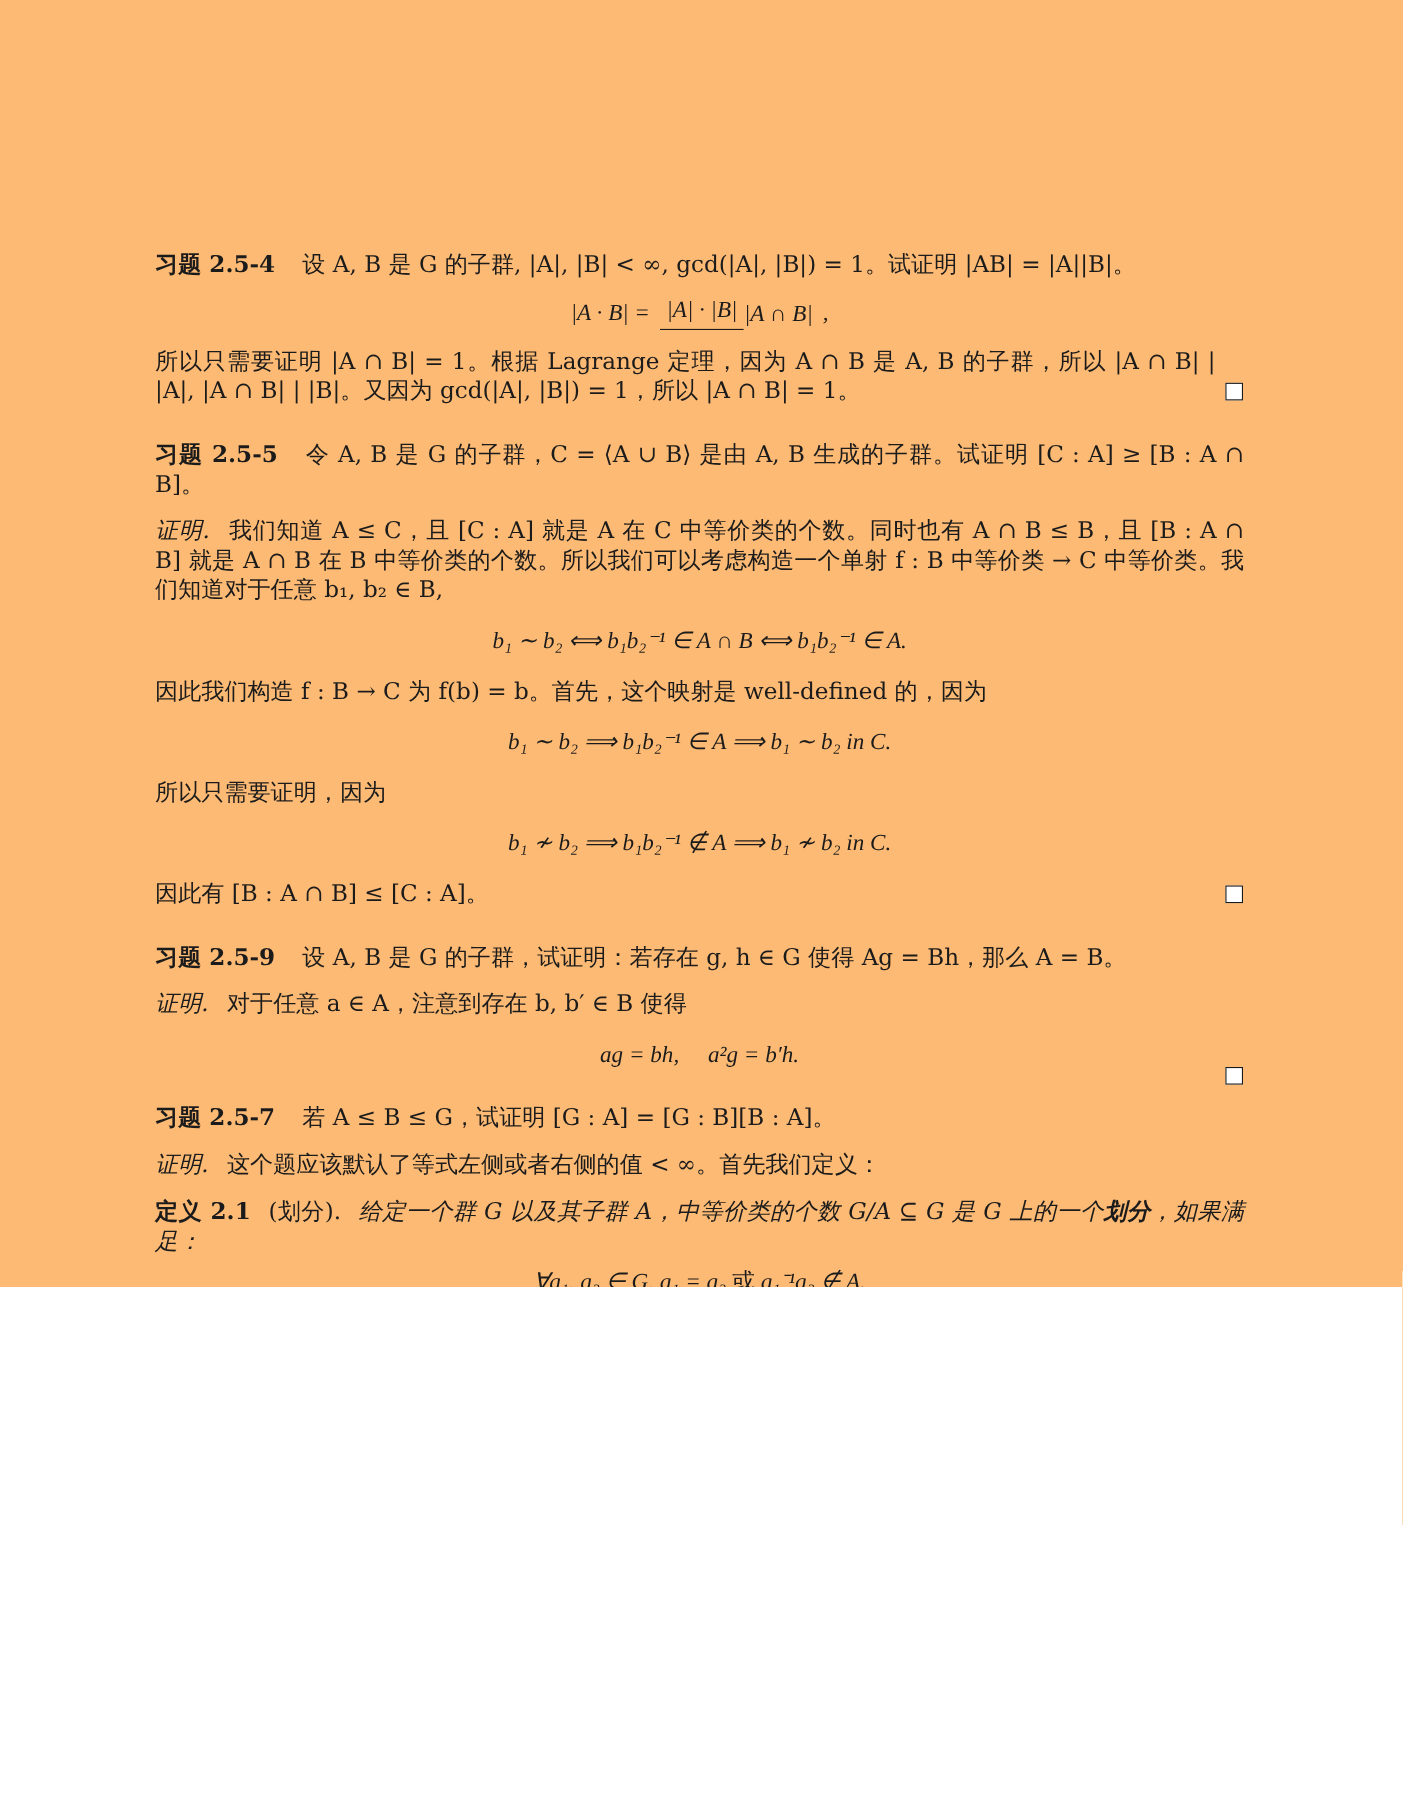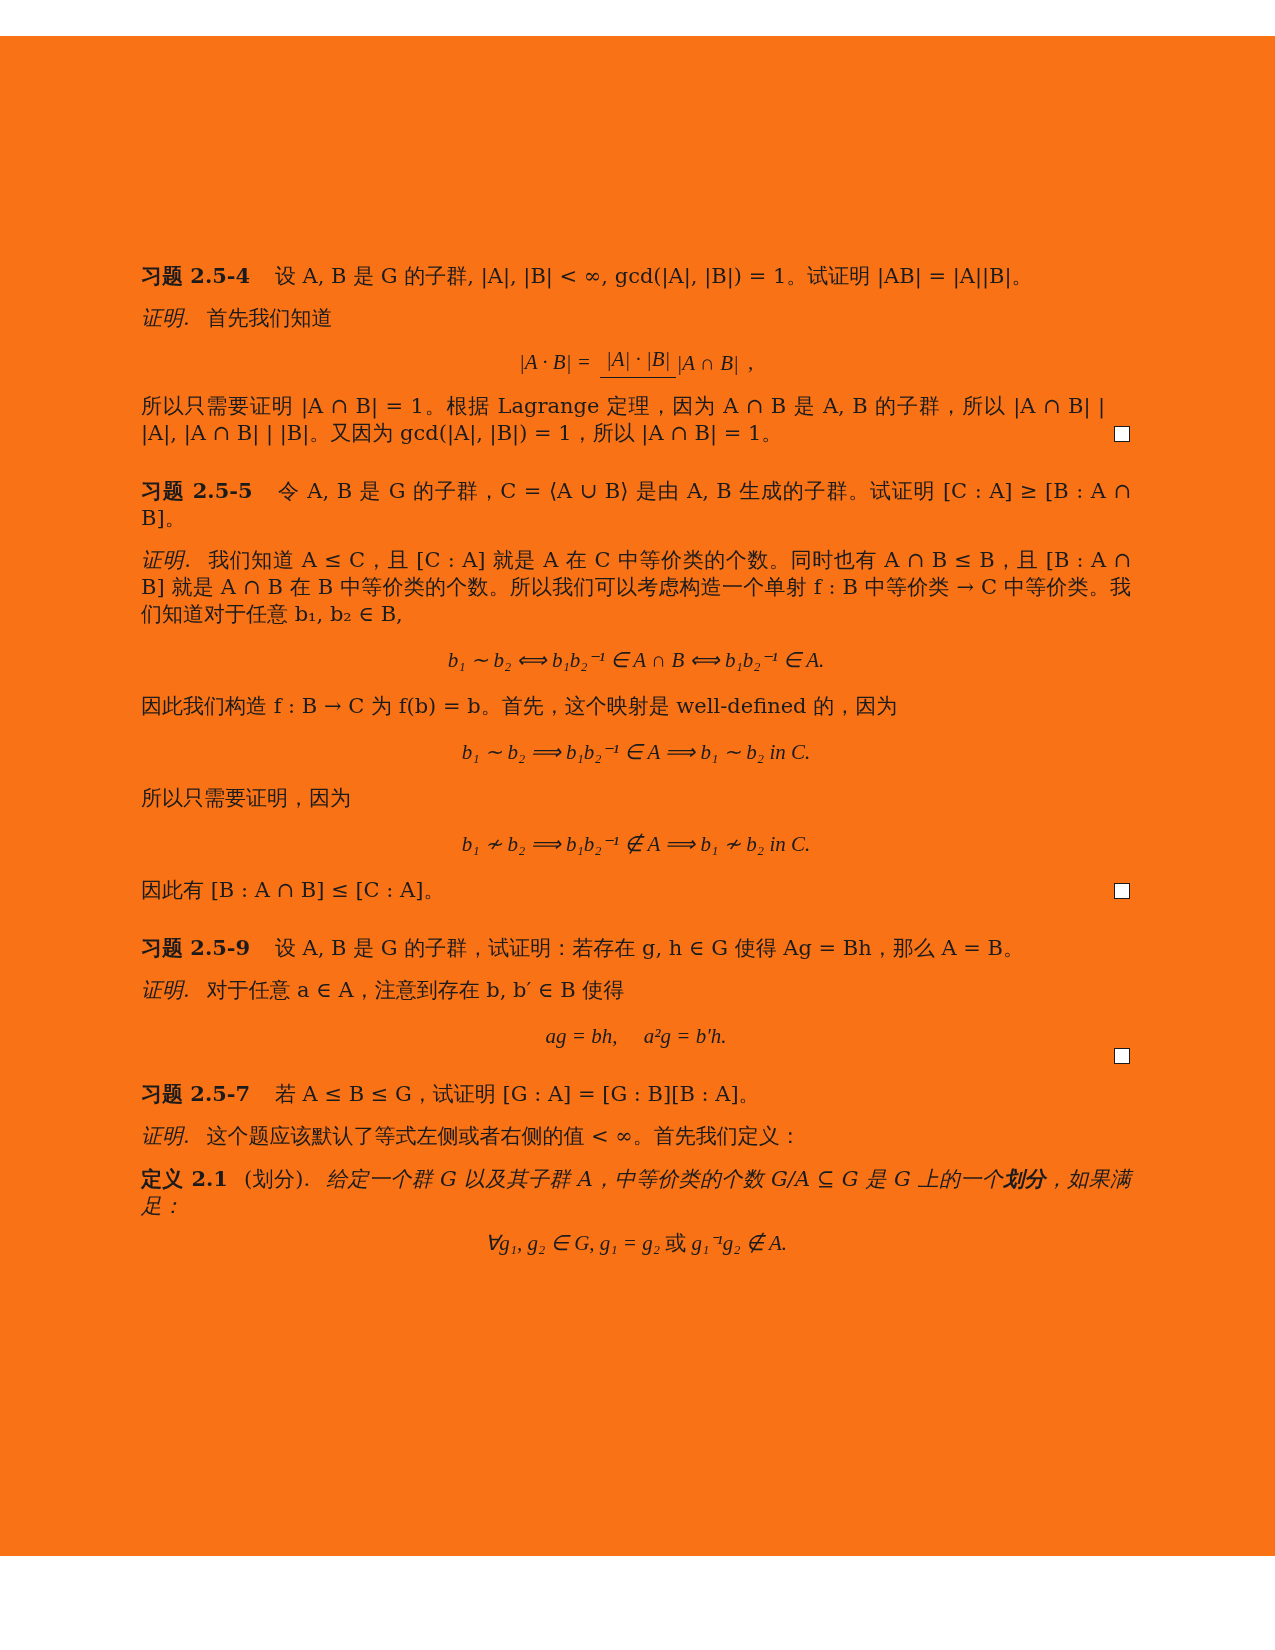--- a/index.html
+++ b/index.html
@@ -1,24 +1,23 @@
 <!DOCTYPE html>
 <html><head>
 <meta charset="utf-8">
 <style>
   html, body { margin: 0; padding: 0; background: #ffffff; }
   .page {
     position: relative;
     width: 1275px;
-    height: 1520px;
-    background: #f97316;
+    height: 1170px;
+    background: #fdba74;
     color: #1b1b1b;
     font-family: "DejaVu Serif", "Liberation Serif", serif;
     overflow: hidden;
-    margin-top: 36px;
   }
   .content {
     position: absolute;
     left: 141px;
     top: 226px;
     width: 990px;
     font-size: 21px;
     line-height: 27px;
     text-align: justify;
   }
@@ -70,24 +69,20 @@
 </style>
 </head>
 <body>
 
 <div class="page">
   <div class="content">
 
     <p class="exercise">
       <span class="exlabel">习题 2.5-4</span>
       <span>设 A, B 是 G 的子群, |A|, |B| &lt; ∞, gcd(|A|, |B|) = 1。试证明 |AB| = |A||B|。</span>
-    </p>
-    <p class="para">
-      <span class="prooflabel">证明.</span>
-      <span>首先我们知道</span>
     </p>
     <div class="formula frac-formula">
       <span>|A · B| =</span>
       <span class="frac">
         <span class="num">|A| · |B|</span>
         <span class="den">|A ∩ B|</span>
       </span>
       <span>,</span>
     </div>
     <p class="para qed-para">

